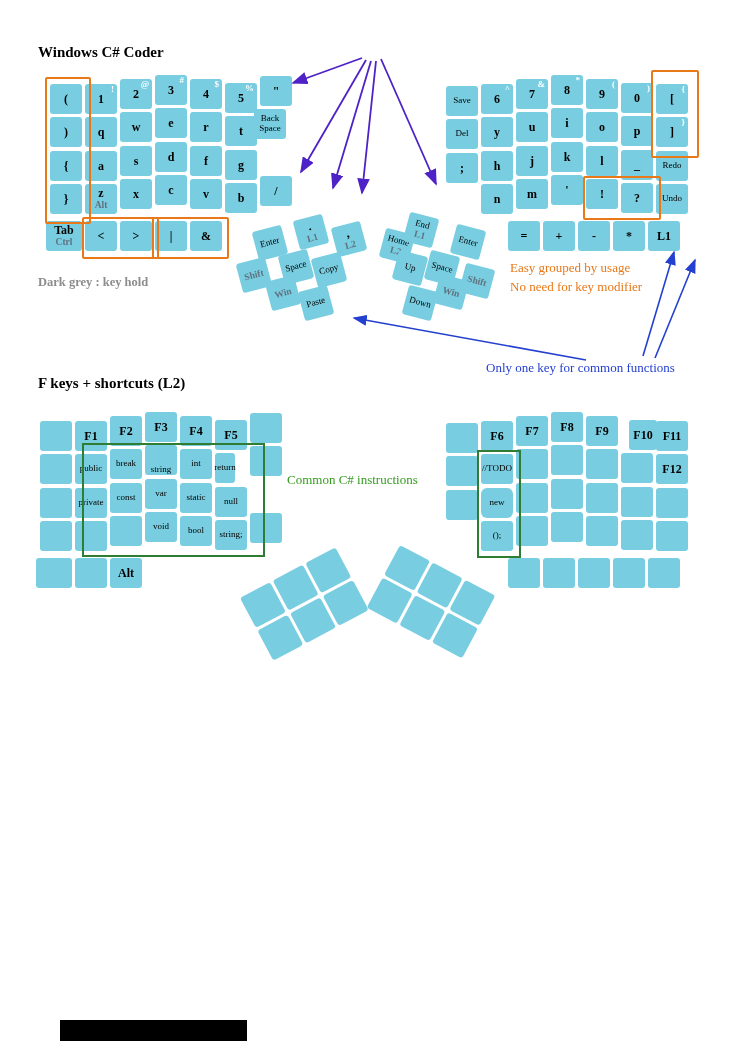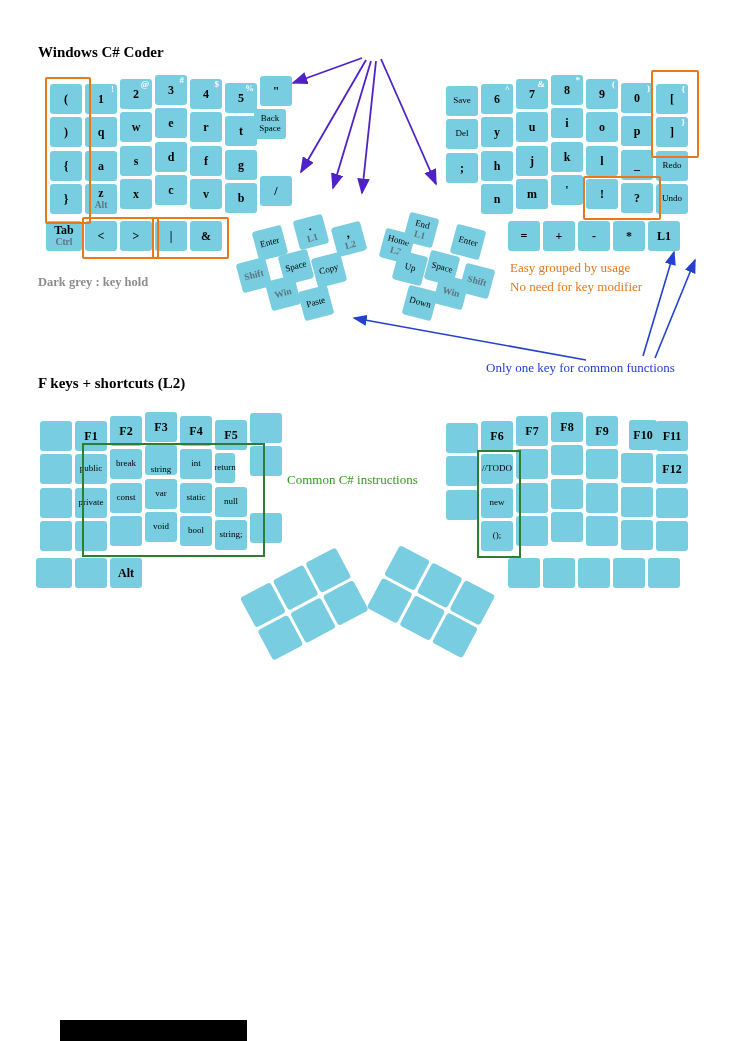--- a/index.html
+++ b/index.html
@@ -362,21 +362,21 @@
         <span class="km sm">//TODO</span>
       </div>
       <div class="key" style="left: 70px; top: 28px; width: 32px;"></div>
       <div class="key" style="left: 105px; top: 24px; width: 32px;"></div>
       <div class="key" style="left: 140px; top: 28px; width: 32px;"></div>
       <div class="key" style="left: 175px; top: 32px; width: 32px;"></div>
       <div class="key" style="left: 210px; top: 33px; width: 32px;">
         <span class="km">F12</span>
       </div>
       <div class="key" style="left: 0px; top: 69px; width: 32px;"></div>
-      <div class="key" style="left: 35px; top: 67px; width: 32px;">
+      <div class="key" style="left: 35px; top: 67px; width: 32px; border-radius: 6px;">
         <span class="km sm">new</span>
       </div>
       <div class="key" style="left: 70px; top: 62px; width: 32px;"></div>
       <div class="key" style="left: 105px; top: 58px; width: 32px;"></div>
       <div class="key" style="left: 140px; top: 62px; width: 32px;"></div>
       <div class="key" style="left: 175px; top: 66px; width: 32px;"></div>
       <div class="key" style="left: 210px; top: 67px; width: 32px;"></div>
       <div class="key" style="left: 35px; top: 100px; width: 32px;">
         <span class="km sm">();</span>
       </div>

